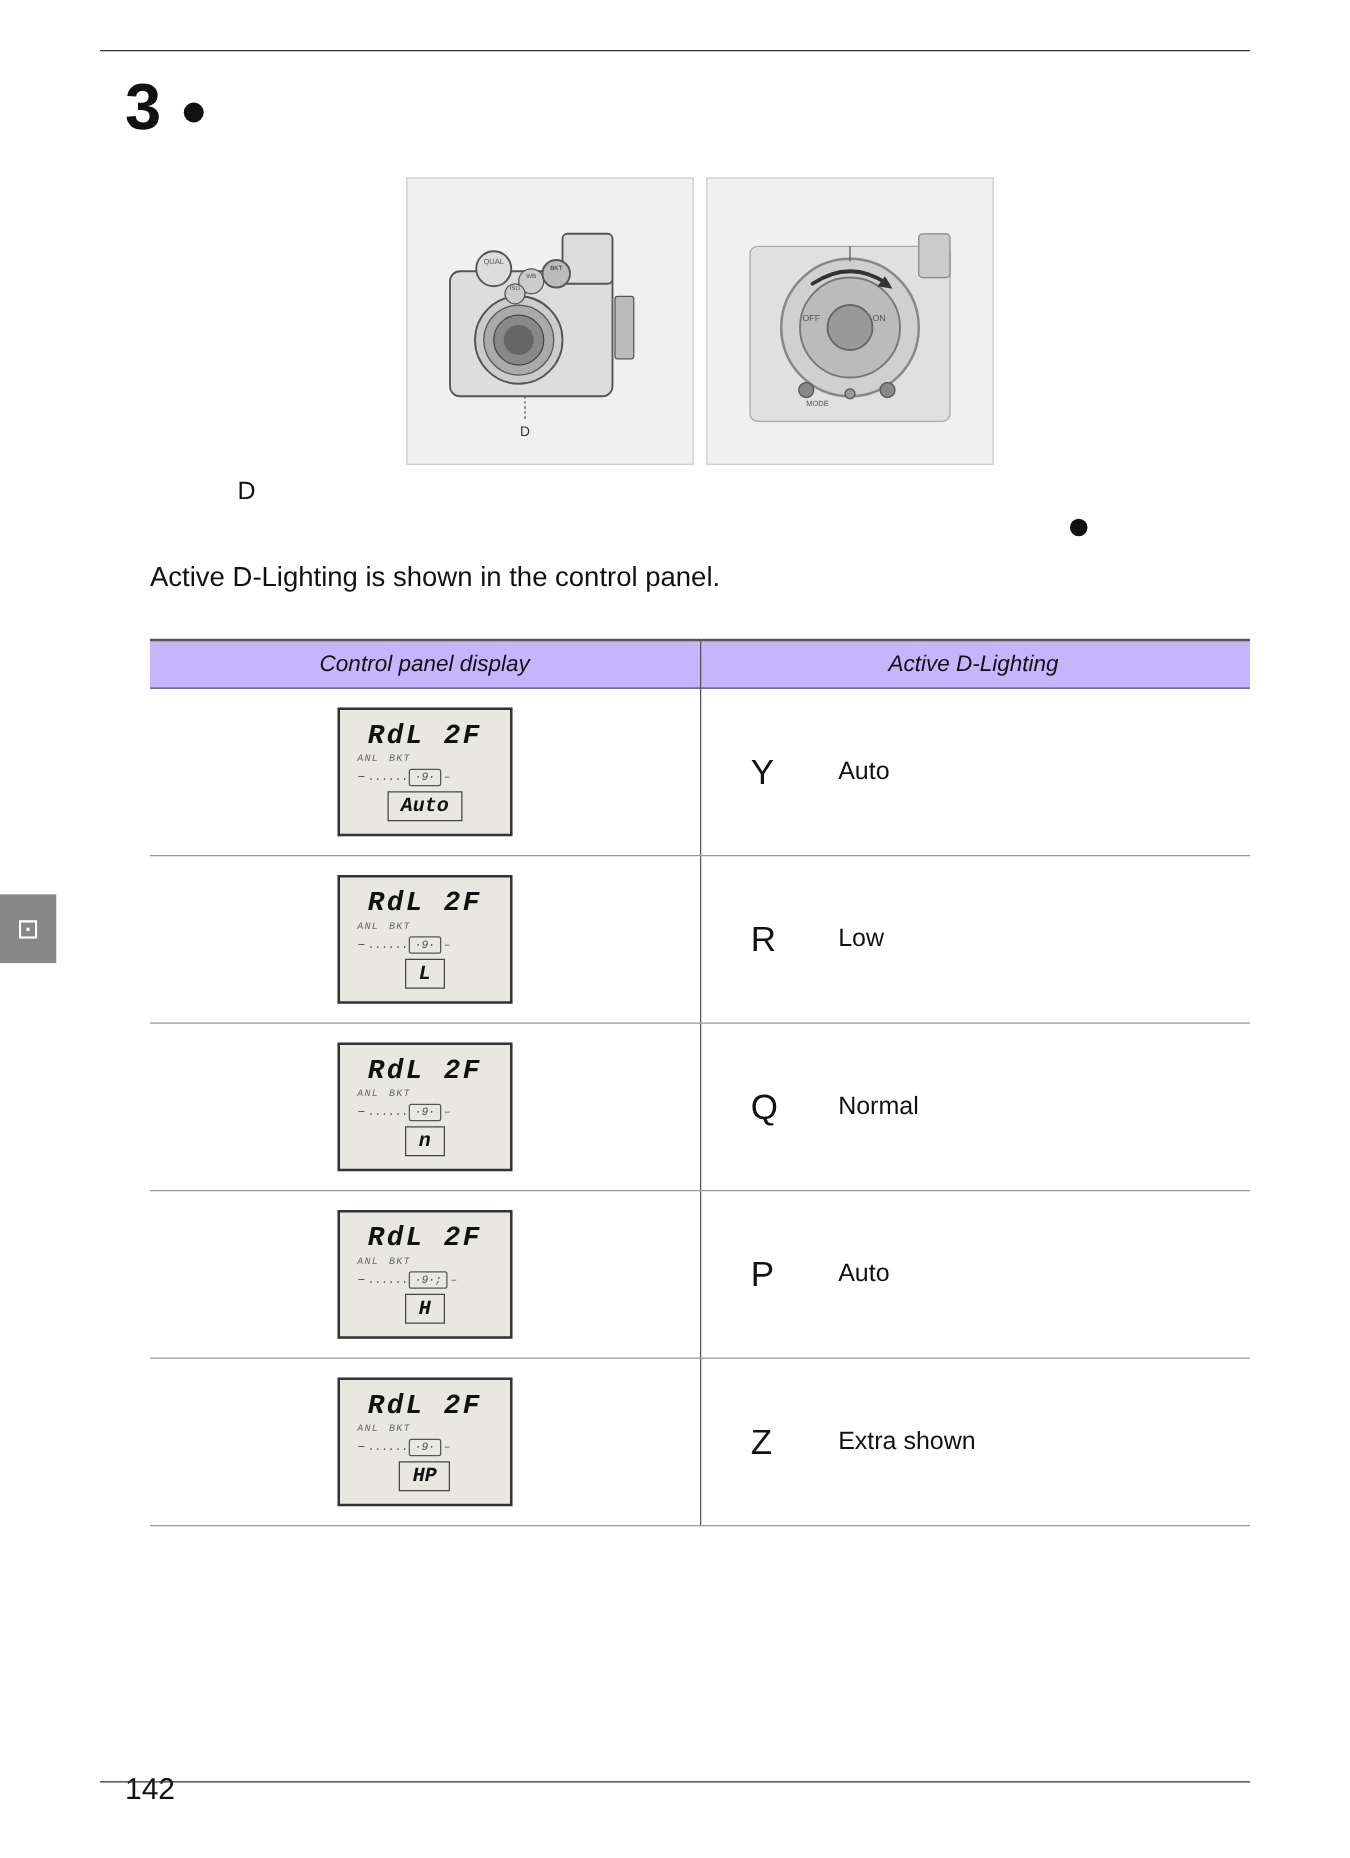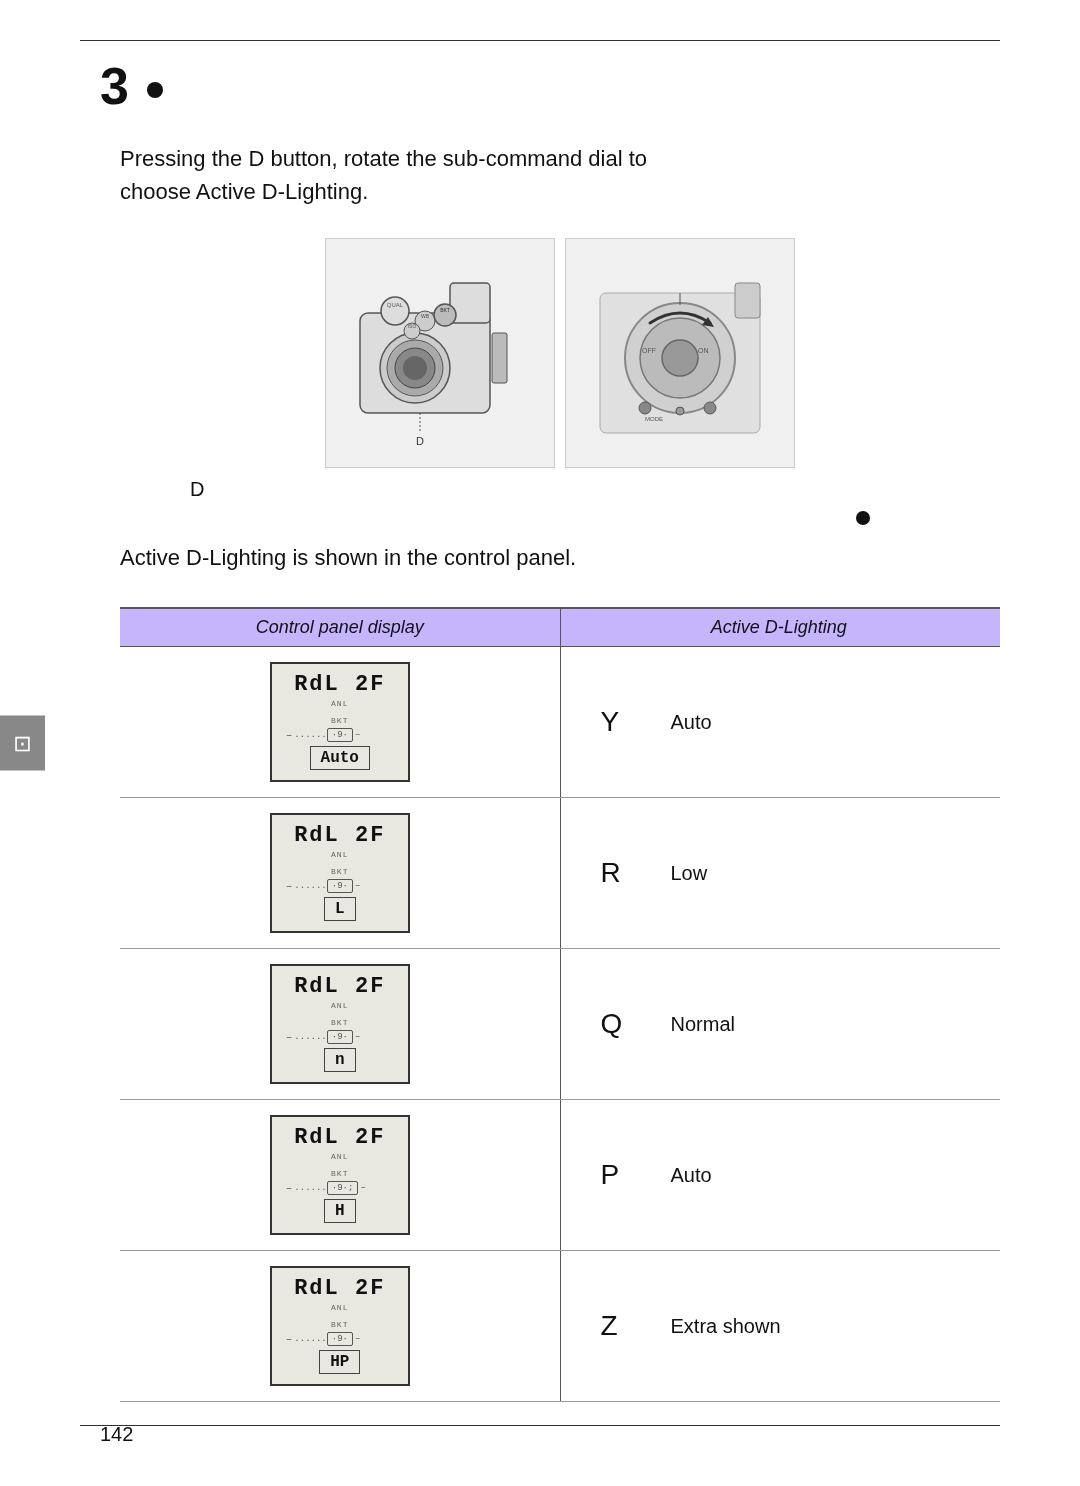--- a/index.html
+++ b/index.html
@@ -170,37 +170,37 @@
 
     
     .lcd-display {
       display: inline-block;
       border: 2px solid #333;
       background: #e8e8e0;
       padding: 8px 14px 10px 14px;
       font-family: 'Courier New', monospace;
       position: relative;
       min-width: 140px;
+      font-style: italic;
     }
 
     .lcd-top-row {
       font-size: 22px;
       font-weight: bold;
       letter-spacing: 2px;
       display: block;
       margin-bottom: 2px;
     }
 
     .lcd-mid-row {
       font-size: 9px;
       display: block;
       margin-bottom: 3px;
       color: #555;
       letter-spacing: 1px;
-      flex-direction: column;
     }
 
     .lcd-indicator {
       display: flex;
       align-items: center;
       font-size: 10px;
       color: #555;
       margin-bottom: 4px;
     }
 
@@ -249,21 +249,21 @@
     .right-cell-content {
       display: flex;
       align-items: center;
     }
 
     
     .page-number {
       position: absolute;
       bottom: 40px;
       left: 100px;
-      font-size: 20px;
+      font-size: 24px;
       font-family: Arial, sans-serif;
     }
 
     
     .side-tab {
       position: absolute;
       left: 0;
       top: 50%;
       transform: translateY(-50%);
       width: 45px;
@@ -301,24 +301,20 @@
 
 <div class="page-container">
 
   <div class="top-border"></div>
 
   <div class="step-header">
     <span class="step-number">3</span>
     <span class="step-bullet"></span>
   </div>
 
-  <div class="intro-text">
-    <div>Pressing the D    button, rotate the sub-command dial to</div>
-    <div>choose Active D-Lighting.</div>
-  </div>
 
   <div class="camera-images">
 
     <div class="camera-img-box camera-img-left">
       <svg width="200" height="200" viewBox="0 0 200 200">
 
         <rect x="20" y="60" width="130" height="100" rx="8" class="cam-body"></rect>
 
         <rect x="110" y="30" width="40" height="40" rx="4" class="cam-body"></rect>
 

